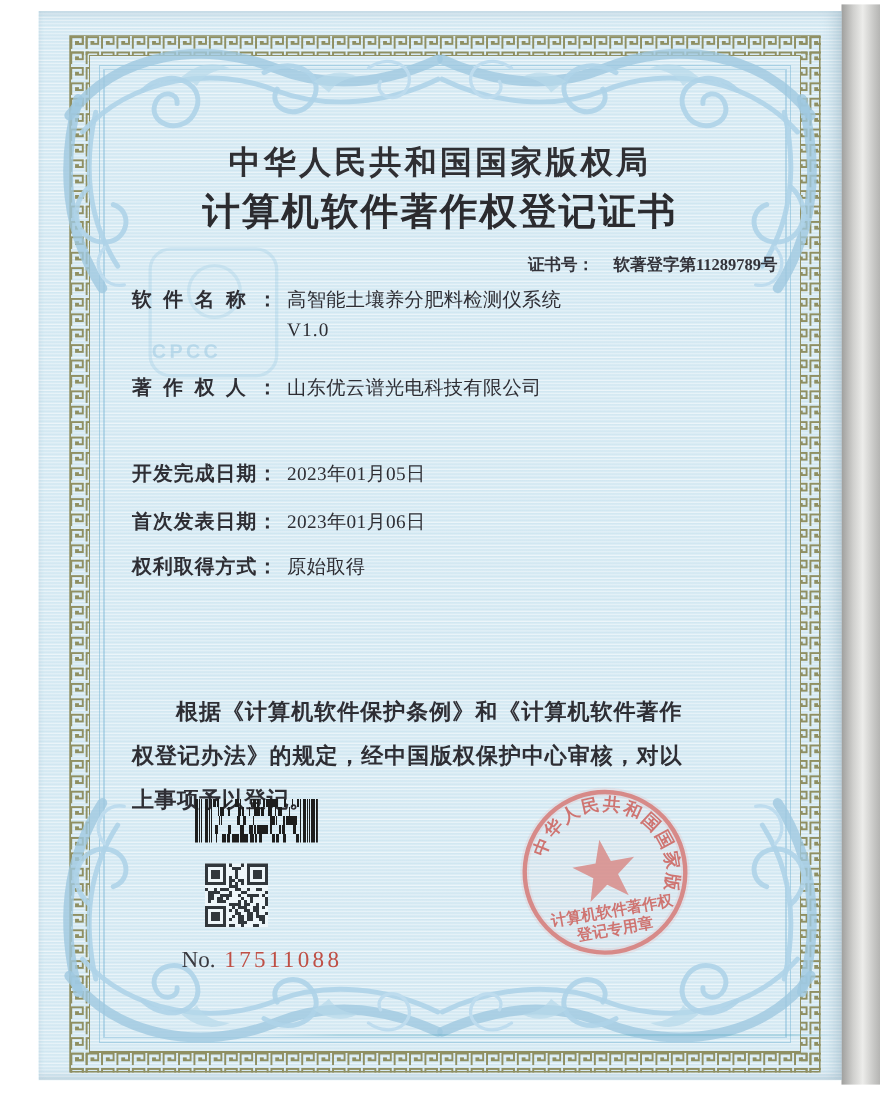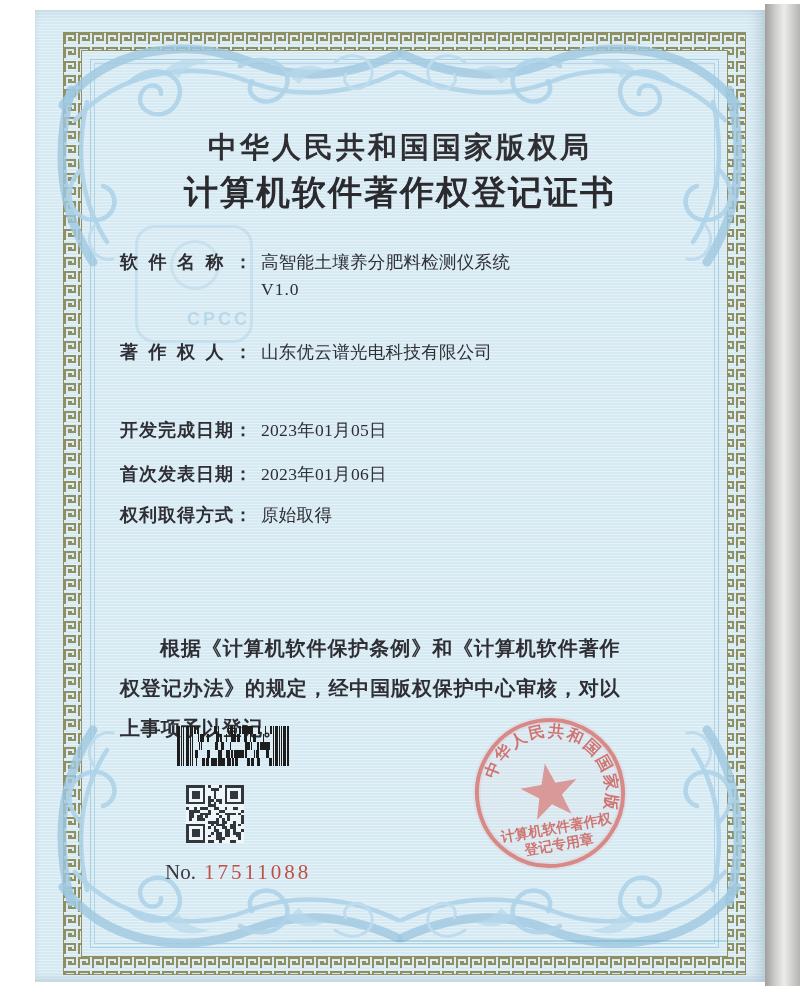--- a/index.html
+++ b/index.html
@@ -24,30 +24,30 @@
   .cert-title{position:absolute;left:0;width:100%;top:160px;text-align:center;
     font-size:34px;font-weight:700;letter-spacing:2px;color:#2b2b2f;}
   .certno{position:absolute;left:445px;top:221px;font-size:15px;font-weight:600;color:#33333a;}
   .certno .cv{margin-left:14px;}
 
   .row{position:absolute;left:85px;display:flex;align-items:flex-start;}
   .row .lbl{width:132px;font-size:18px;font-weight:700;color:#2e2e34;
     text-align:justify;text-align-last:justify;flex:none;}
   .row .val{margin-left:9px;font-size:17.5px;font-weight:400;color:#2e2e34;letter-spacing:0.3px;}
   .row .val .v2{margin-top:5px;letter-spacing:1px;}
-  .r0{top:240px}.r1{top:330px}.r2{top:408px}.r3{top:452px}.r4{top:493px}.r5{top:533px}.r6{top:573px}
+  .r0{top:250px}.r1{top:330px}.r2{top:408px}.r3{top:452px}.r4{top:493px}.r5{top:533px}.r6{top:573px}
 
   .statement{position:absolute;left:85px;top:618px;width:500px;font-size:20px;font-weight:600;
     line-height:40px;text-indent:2em;letter-spacing:0.4px;color:#2e2e34;text-align:justify;}
 
   .watermark{position:absolute;left:100px;top:215px;width:112px;height:112px;
     border:3px solid rgba(150,198,224,0.38);border-radius:20px;opacity:0.8;}
   .watermark .wm-circle{position:absolute;left:32px;top:12px;width:44px;height:44px;
     border:3px solid rgba(150,198,224,0.35);border-radius:50%;}
-  .watermark .wm-text{position:absolute;left:0;right:0;bottom:10px;text-align:right;
+  .watermark .wm-text{position:absolute;left:0;right:0;bottom:10px;text-align:left;
     font-size:18px;letter-spacing:3px;color:rgba(140,192,220,0.55);font-weight:700;
     font-family:"Liberation Sans","DejaVu Sans",sans-serif;}
 
   .barcode{position:absolute;left:142px;top:716px;width:112px;height:40px;}
   .qr{position:absolute;left:150px;top:775px;width:60px;height:58px;}
 
   .serial{position:absolute;left:130px;top:850px;font-size:21px;color:#3a3a40;}
   .serial .num{color:#bf4f45;letter-spacing:3px;margin-left:8px;}
 
   .seal{position:absolute;left:423px;top:691px;width:185px;height:185px;opacity:0.92;}
@@ -111,20 +111,24 @@
     </svg>
 
     <div class="watermark">
       <div class="wm-circle"></div>
       <div class="wm-text">CPCC</div>
     </div>
 
     <div class="authority">中华人民共和国国家版权局</div>
     <div class="cert-title">计算机软件著作权登记证书</div>
 
+    <div class="certno">
+      <span>证书号：</span>
+      <span class="cv">软著登字第11289789号</span>
+    </div>
 
     <div class="row r0">
       <span class="lbl">软件名称：</span>
       <span class="val">
         <div>高智能土壤养分肥料检测仪系统</div>
         <div class="v2">V1.0</div>
       </span>
     </div>
     <div class="row r1">
       <span class="lbl">著作权人：</span>

